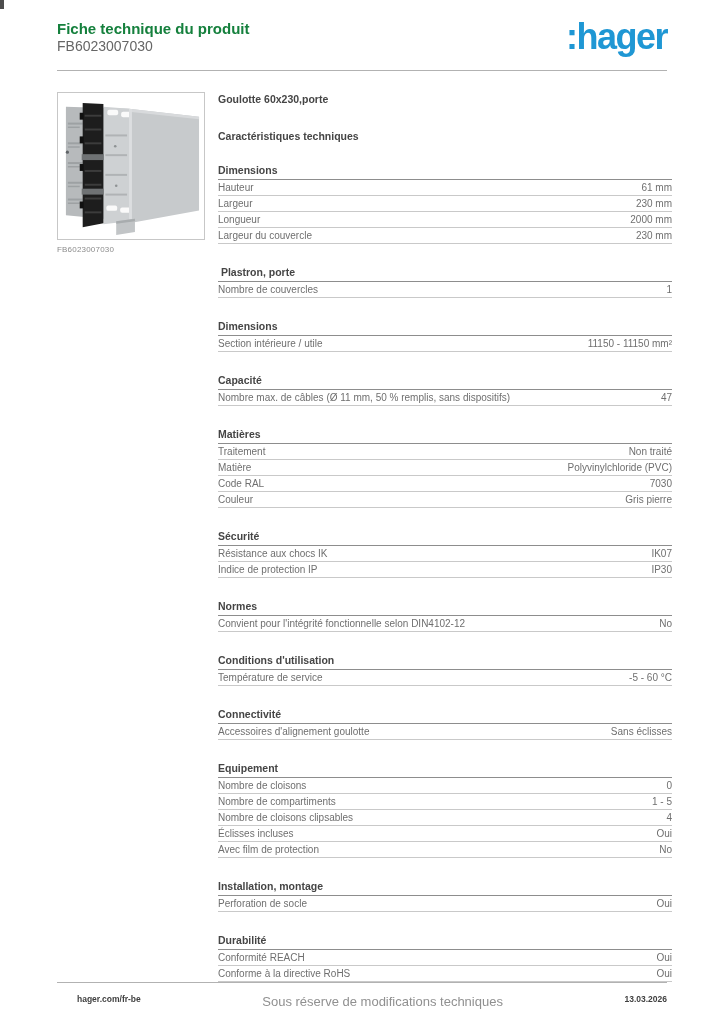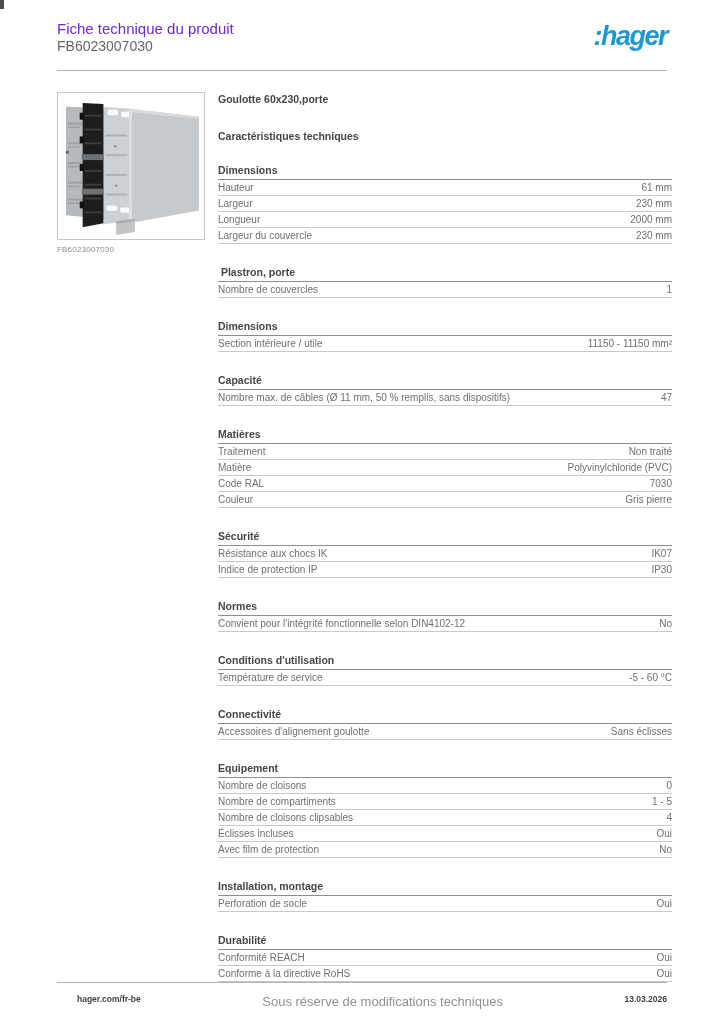--- a/index.html
+++ b/index.html
@@ -4,23 +4,23 @@
 <style>
   * { margin:0; padding:0; box-sizing:border-box; }
   html,body { background:#ffffff; }
   body { font-family:"Liberation Sans", sans-serif; -webkit-font-smoothing:antialiased; }
   .page { position:relative; width:724px; height:1024px; background:#fff; overflow:hidden; }
 
   .edge-mark { position:absolute; left:0; top:0; width:4px; height:9px; background:#4d4d4d; }
 
   
   .hdr { position:absolute; left:57px; top:20px; width:610px; display:flex; justify-content:space-between; align-items:flex-start; }
-  .hdr-title { font-size:15px; font-weight:normal; color:#6d28d9; line-height:18px; }
+  .hdr-title { font-size:15px; font-weight:bold; color:#15803d; line-height:18px; }
   .hdr-sub { font-size:14px; color:#666666; line-height:17px; }
-  .logo { font-size:27px; font-weight:bold; color:#1f97d4; letter-spacing:-1.5px; line-height:27px; margin-top:3px;font-style:italic; }
+  .logo { font-size:36px; font-weight:bold; color:#1f97d4; letter-spacing:-1.5px; line-height:27px; margin-top:3px; }
   .hdr-rule { position:absolute; left:57px; top:70px; width:610px; height:0; border:none; border-top:1px solid #b2b2b2; }
 
   
   .content { position:absolute; left:57px; top:92px; width:615px; display:flex; }
   .image-col { width:161px; flex:none; }
   .fig-frame { width:148px; height:148px; border:1px solid #c7c7c7; background:#fff; padding:2px; }
   .fig-frame svg { width:100%; height:100%; display:block; }
   .fig-caption { font-size:8px; color:#8c8c8c; margin-top:5px; letter-spacing:.2px; }
 
   .details-col { flex:1; padding-top:1px; }

